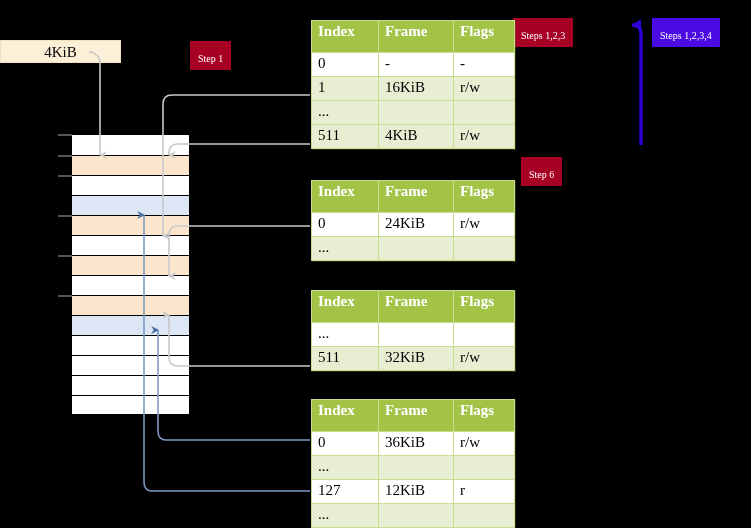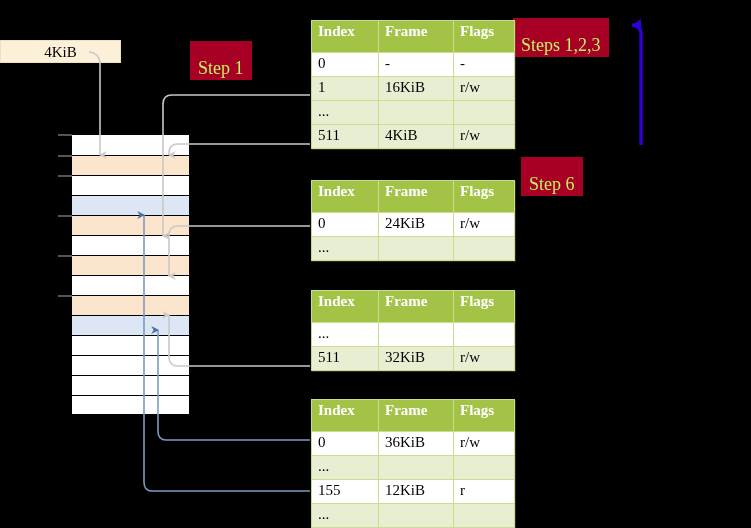--- a/index.html
+++ b/index.html
@@ -5,25 +5,25 @@
   html,body{margin:0;padding:0;background:#000;}
   body{
     width:751px;height:528px;position:relative;overflow:hidden;
     font-family:"Liberation Serif", serif;
   }
   .stage{position:absolute;left:0;top:0;width:751px;height:528px;}
 
   
   .badge{
     position:absolute;
-    color:#bef264;
+    color:#ffffff;
     font-family:"Liberation Serif", serif;
-    font-size:18px;
+    font-size:10px;
     line-height:19px;
-    padding:18px 8px 2px 8px;
+    padding:8px 8px 2px 8px;
     white-space:nowrap;
     letter-spacing:0px;
   }
   .badge.red{background:#a70024;}
   .badge.blue{background:#4b0be3;}
 
   
   .kib-bar{
     position:absolute;
     background:#fdf0d8;
@@ -94,20 +94,21 @@
 <body>
 
 <div class="stage">
 
   <div class="kib-bar" style="left:0px;top:40px;width:121px;height:23px;">4KiB</div>
 
   <div class="badge red" style="left:190px;top:41px;">Step 1</div>
 
   <div class="badge red" style="left:513px;top:18px;">Steps 1,2,3</div>
 
+  <div class="badge blue" style="left:652px;top:18px;">Steps 1,2,3,4</div>
 
   <div class="badge red" style="left:521px;top:157px;">Step 6</div>
 
   <div class="memcol" style="left:71px;top:134px;width:119px;height:281px;">
     <div class="memrow white" style="top:0px;height:21px;"></div>
     <div class="memrow orange" style="top:21px;height:20px;"></div>
     <div class="memrow white" style="top:41px;height:20px;"></div>
     <div class="memrow blue" style="top:61px;height:20px;"></div>
     <div class="memrow orange" style="top:81px;height:20px;"></div>
     <div class="memrow white" style="top:101px;height:20px;"></div>
@@ -248,21 +249,21 @@
         <td>0</td>
         <td>36KiB</td>
         <td>r/w</td>
       </tr>
       <tr class="even">
         <td>...</td>
         <td></td>
         <td></td>
       </tr>
       <tr class="odd">
-        <td>155</td>
+        <td>127</td>
         <td>12KiB</td>
         <td>r</td>
       </tr>
       <tr class="even">
         <td>...</td>
         <td></td>
         <td></td>
       </tr>
     </tbody>
   </table>

